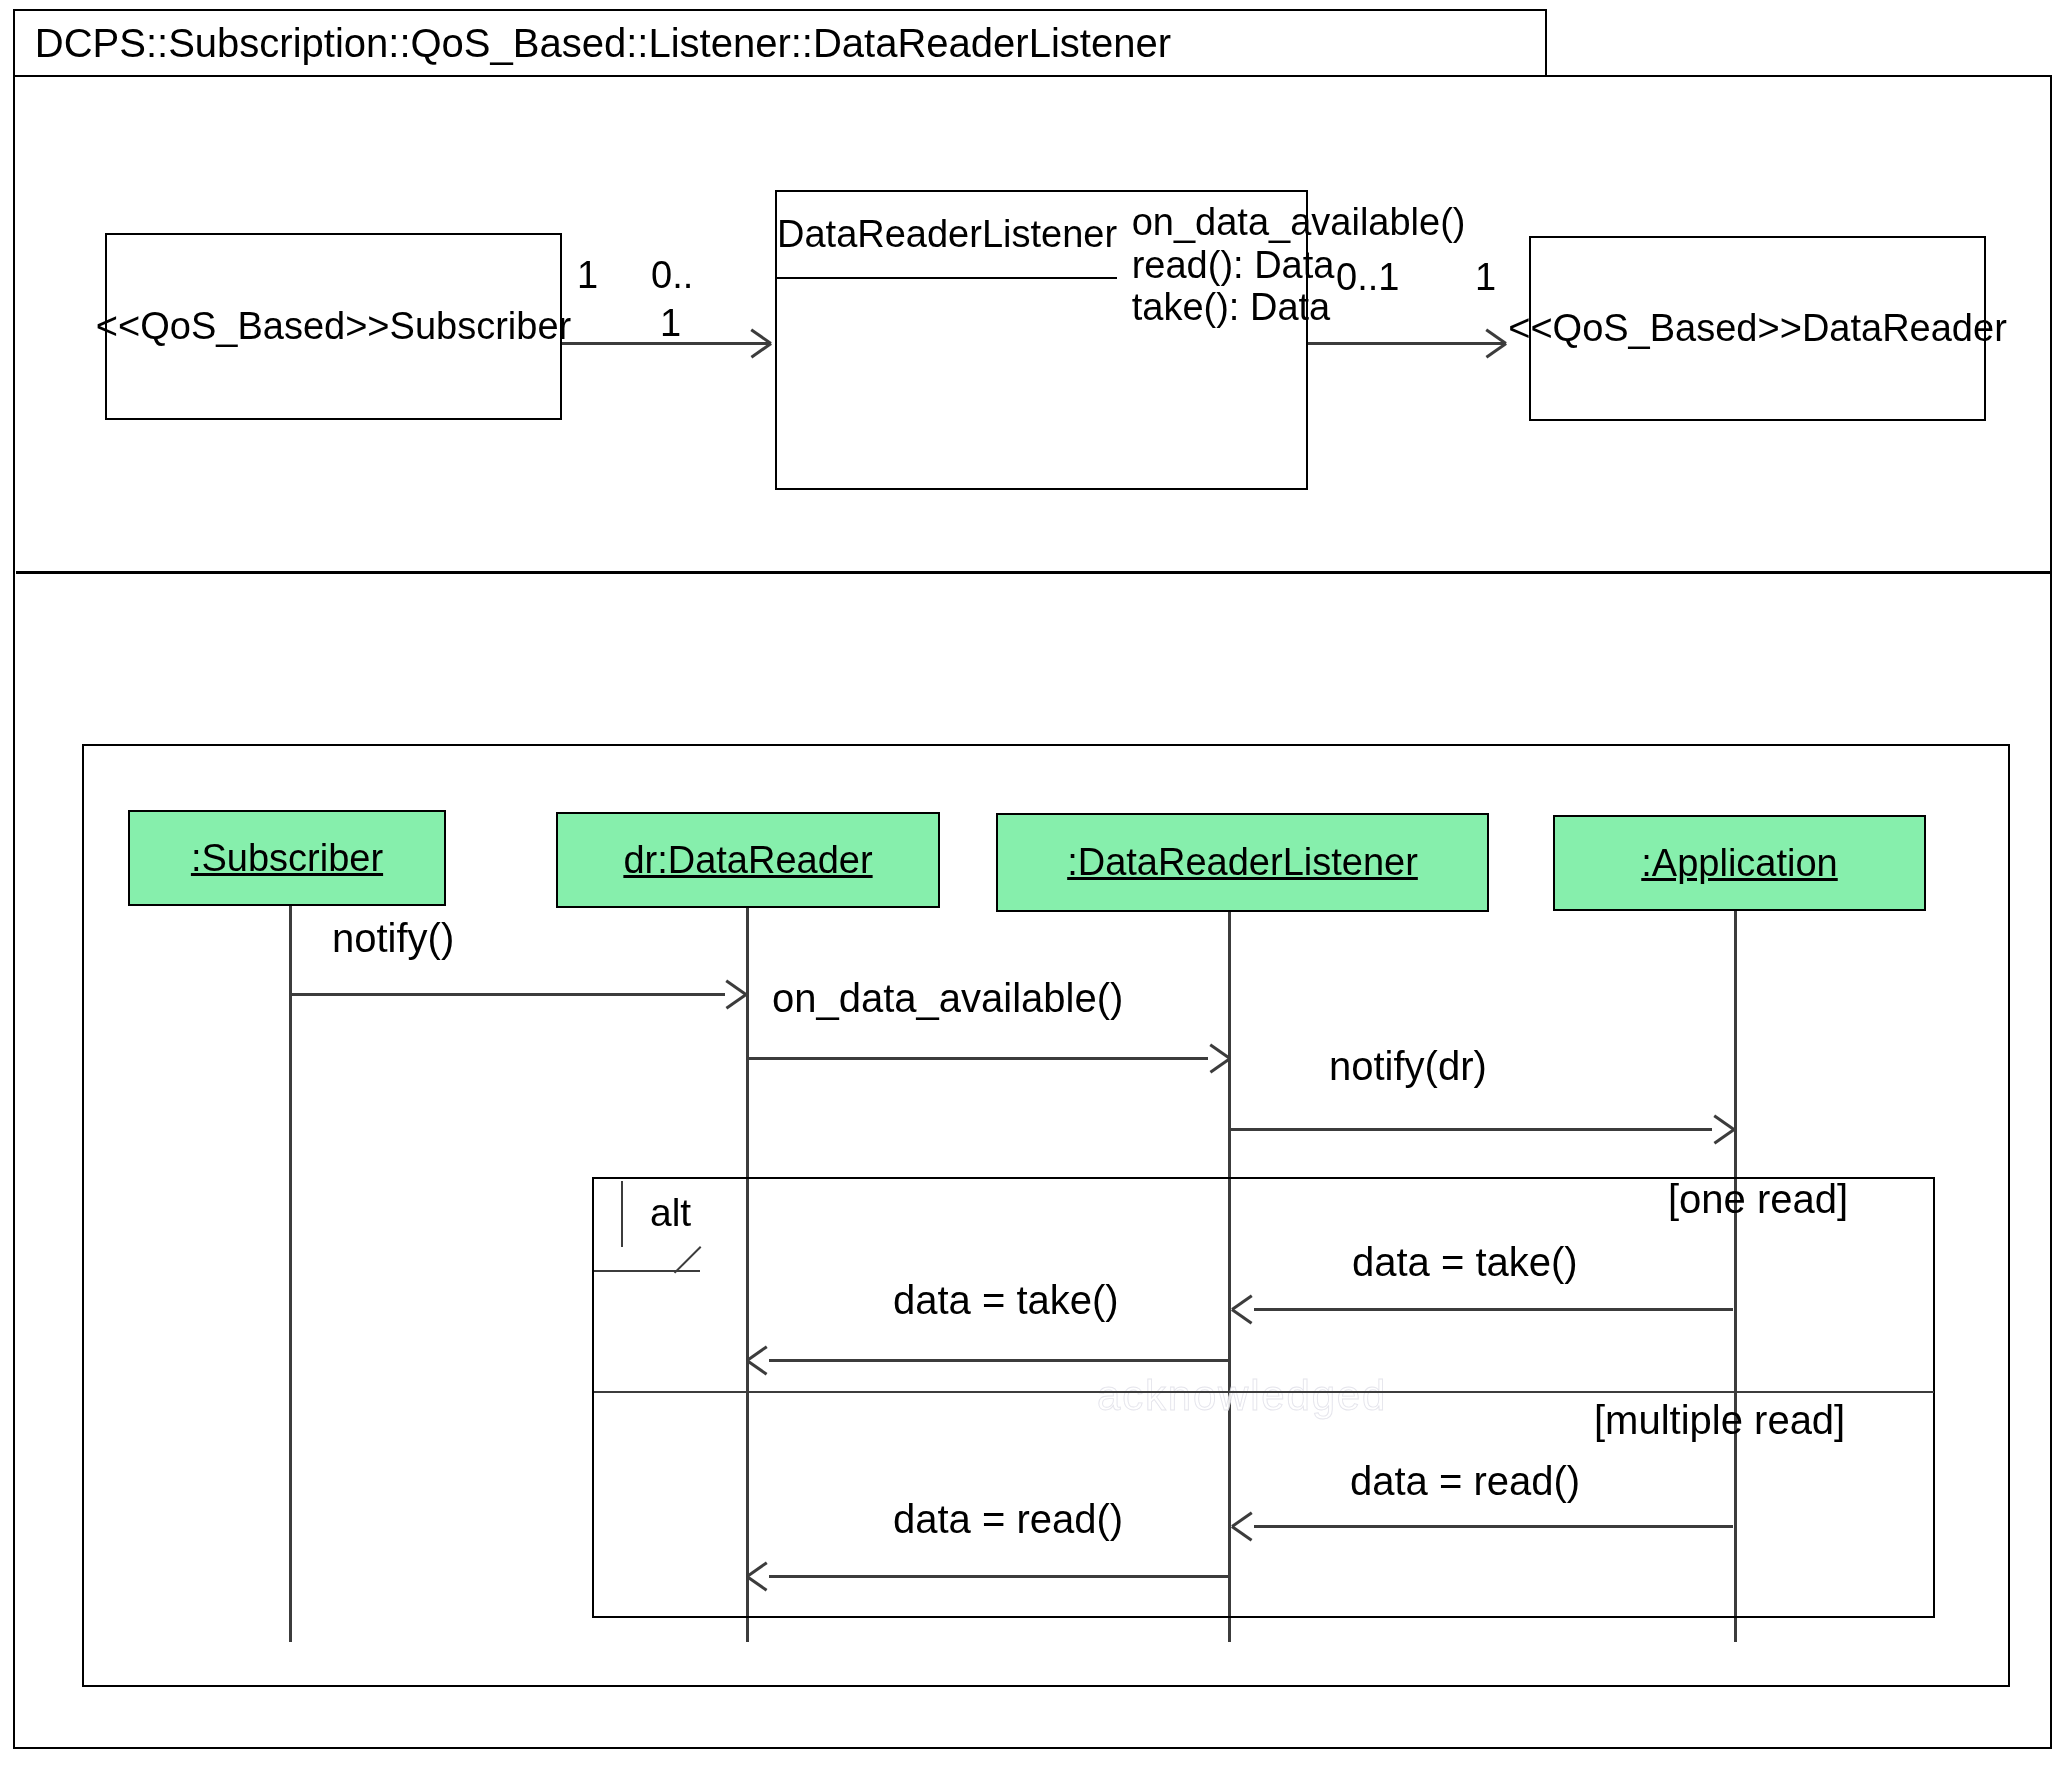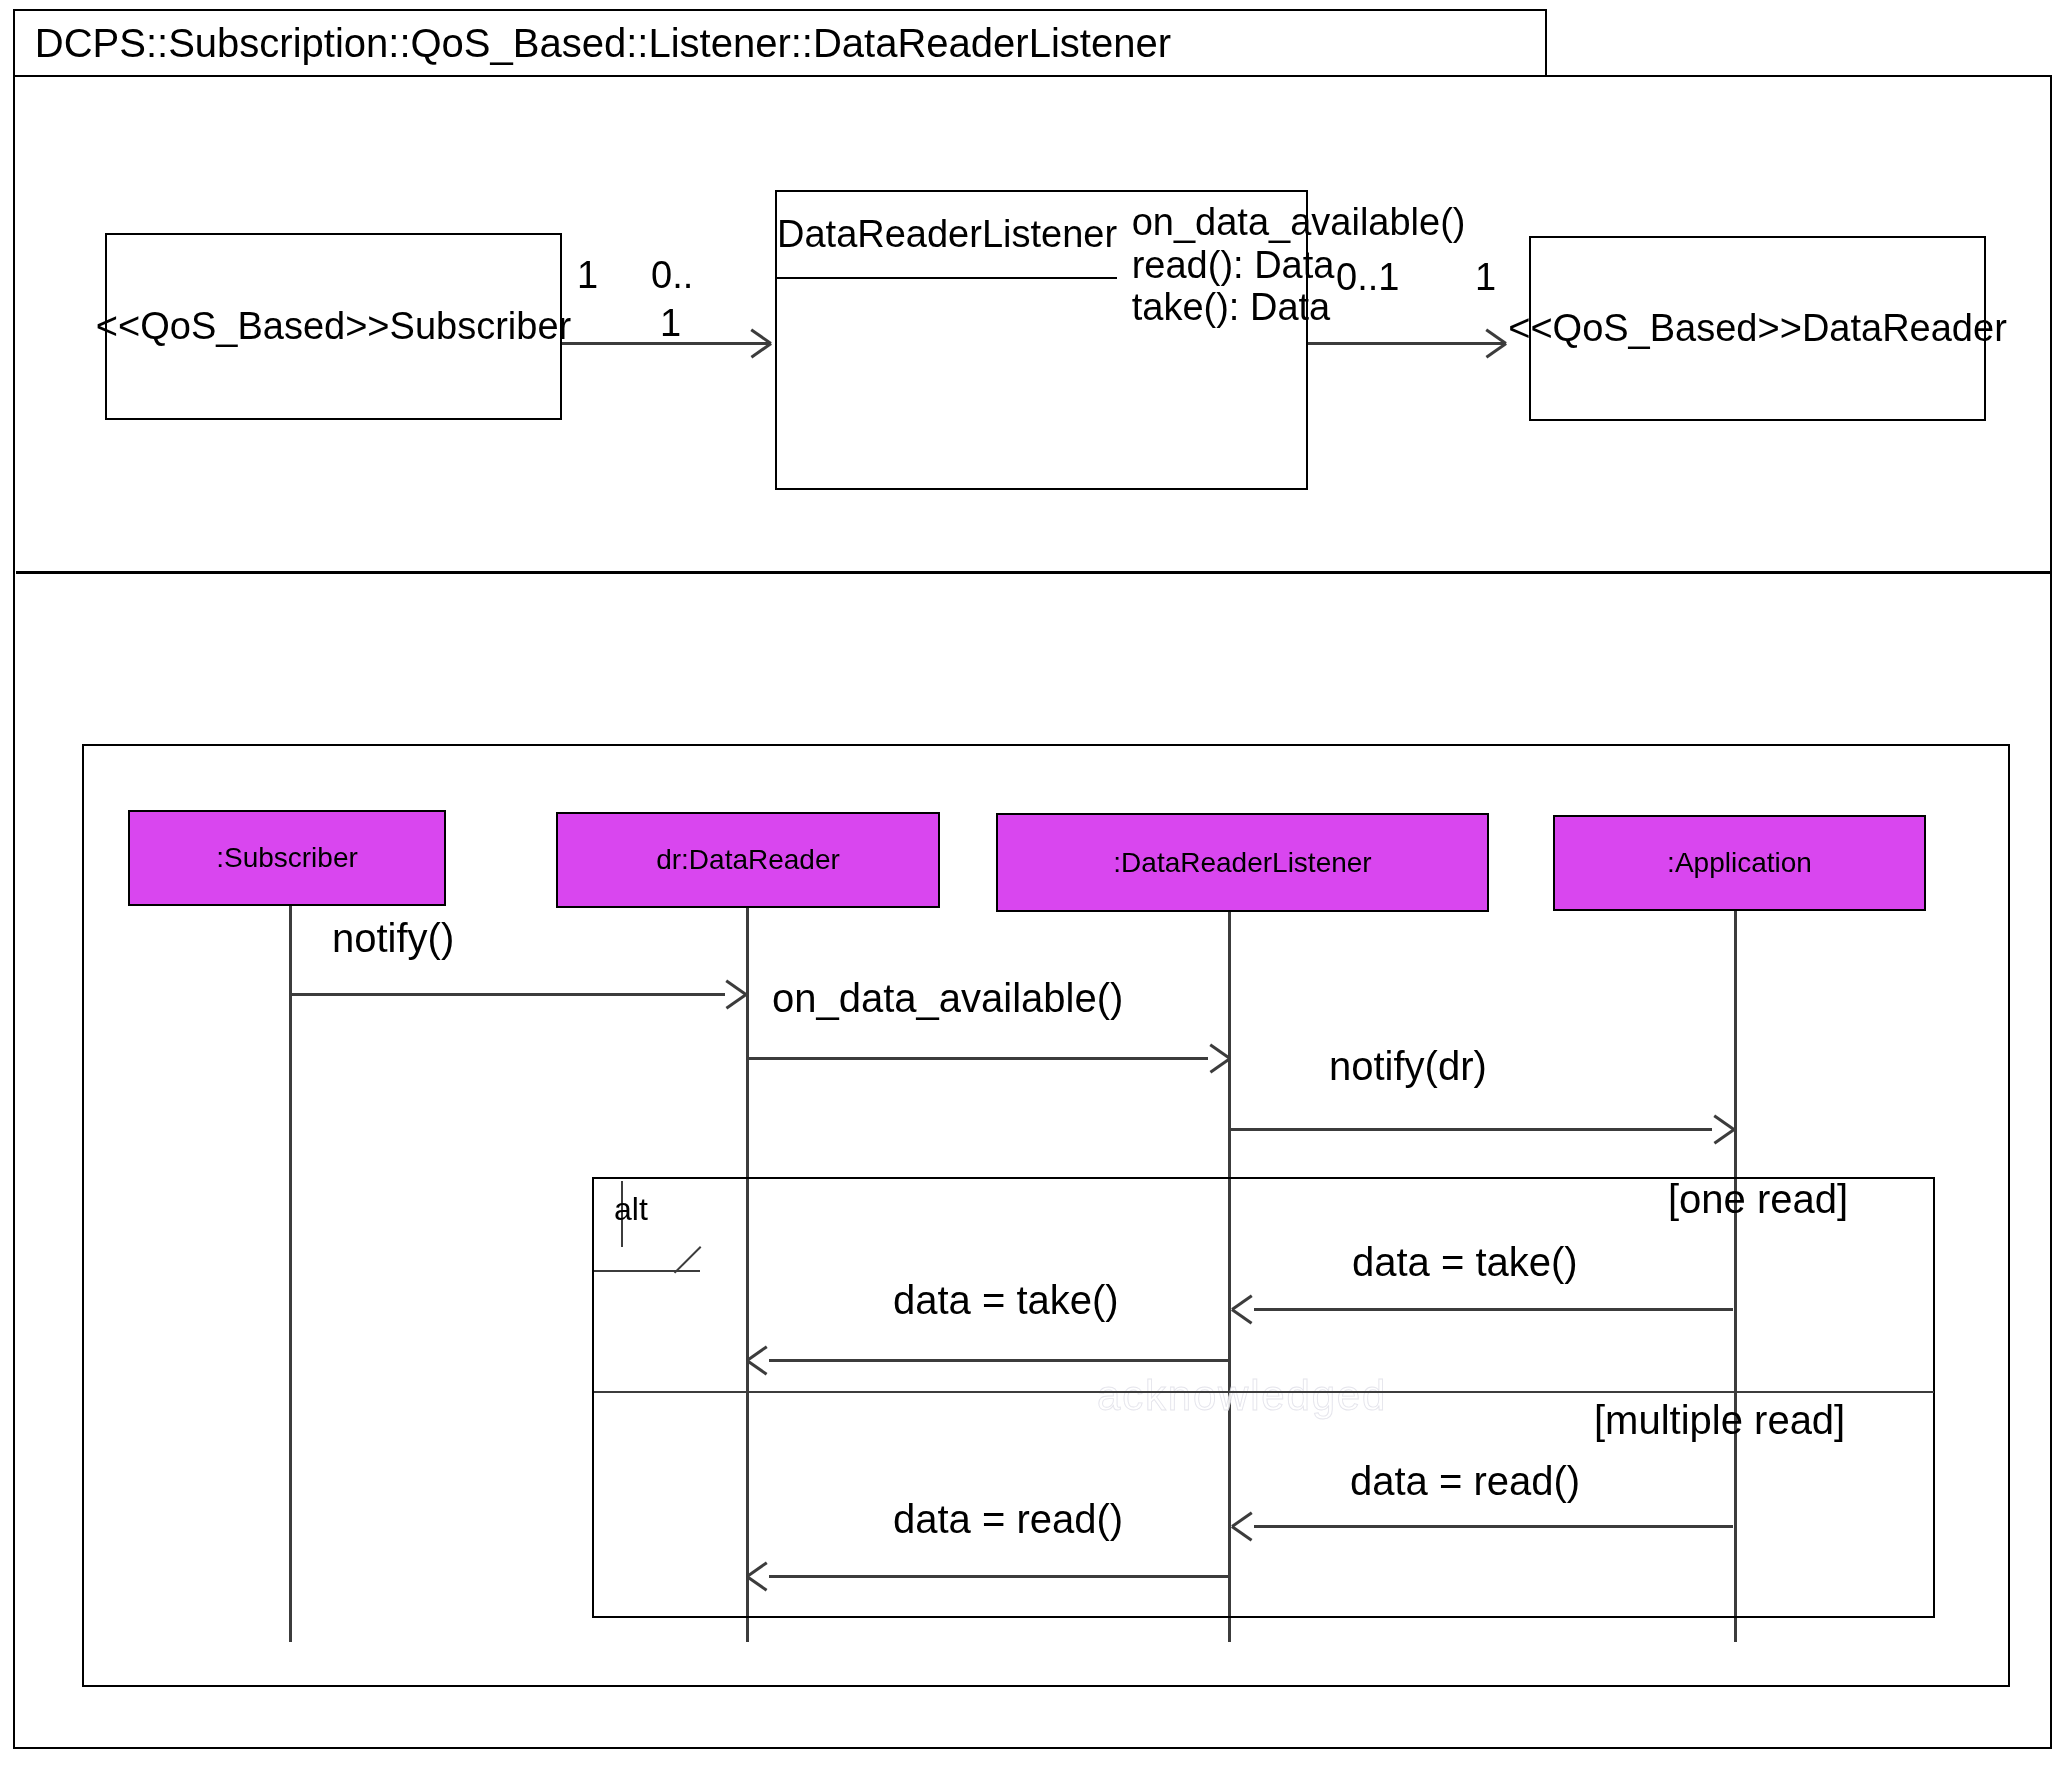--- a/index.html
+++ b/index.html
@@ -108,26 +108,27 @@
     border: 2.7px solid #000;
     background: #ffffff;
     display: flex;
     align-items: center;
     padding-left: 16.4px;
     font-size: 40px;
     white-space: nowrap;
   }
   .lifeline-head {
     border: 2.7px solid #000;
-    background: #d946ef;
+    background: #86efac;
     display: flex;
     align-items: center;
     justify-content: center;
-    font-size: 28px;
-    white-space: nowrap;
+    font-size: 38px;
+    white-space: nowrap;
+    text-decoration: underline;
   }
   .lifeline {
     background: #3c3c3c;
     width: 2.7px;
   }
   .msg-label {
     font-size: 40px;
     white-space: nowrap;
   }
 
@@ -137,21 +138,22 @@
   }
   .alt-tab-line-v {
     background: #3c3c3c;
     width: 1.8px;
   }
   .alt-tab-line-h {
     background: #3c3c3c;
     height: 1.8px;
   }
   .alt-label {
-    font-size: 32px;
+    font-size: 39px;
+    margin-left: 36px;
   }
   .guard-label {
     font-size: 40px;
     white-space: nowrap;
   }
   .alt-separator {
     background: #3c3c3c;
     height: 1.8px;
   }
   .watermark {

